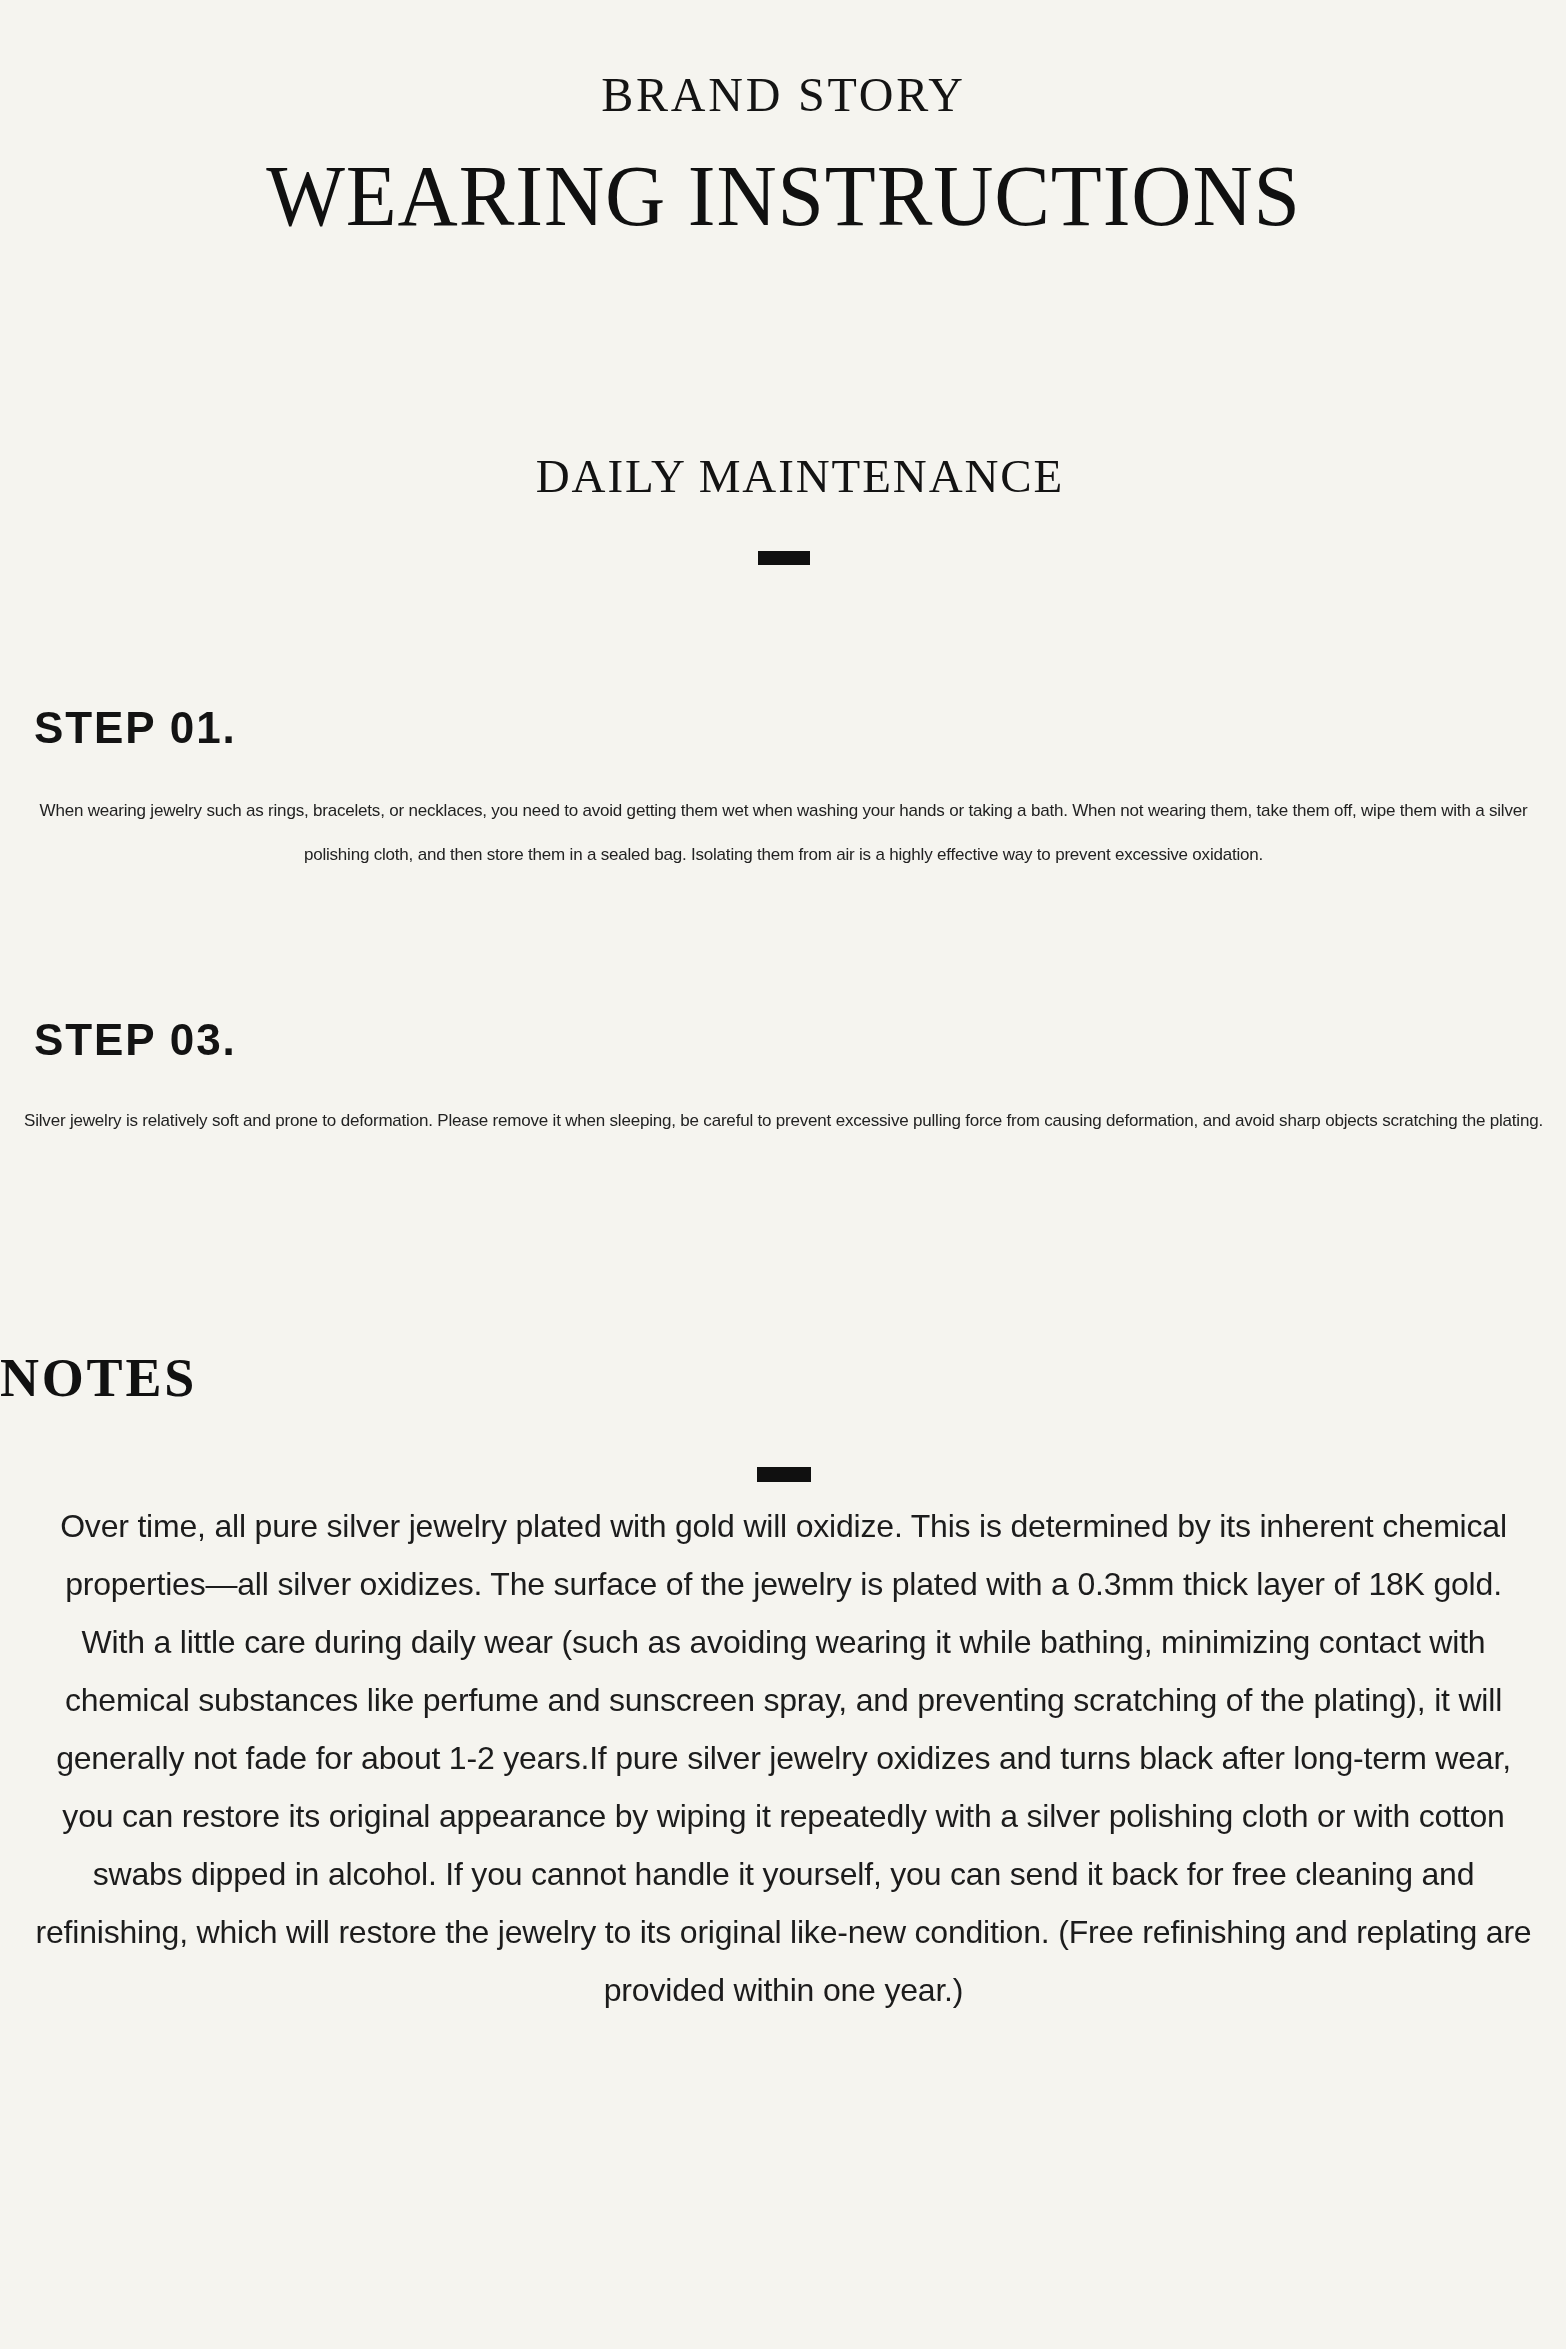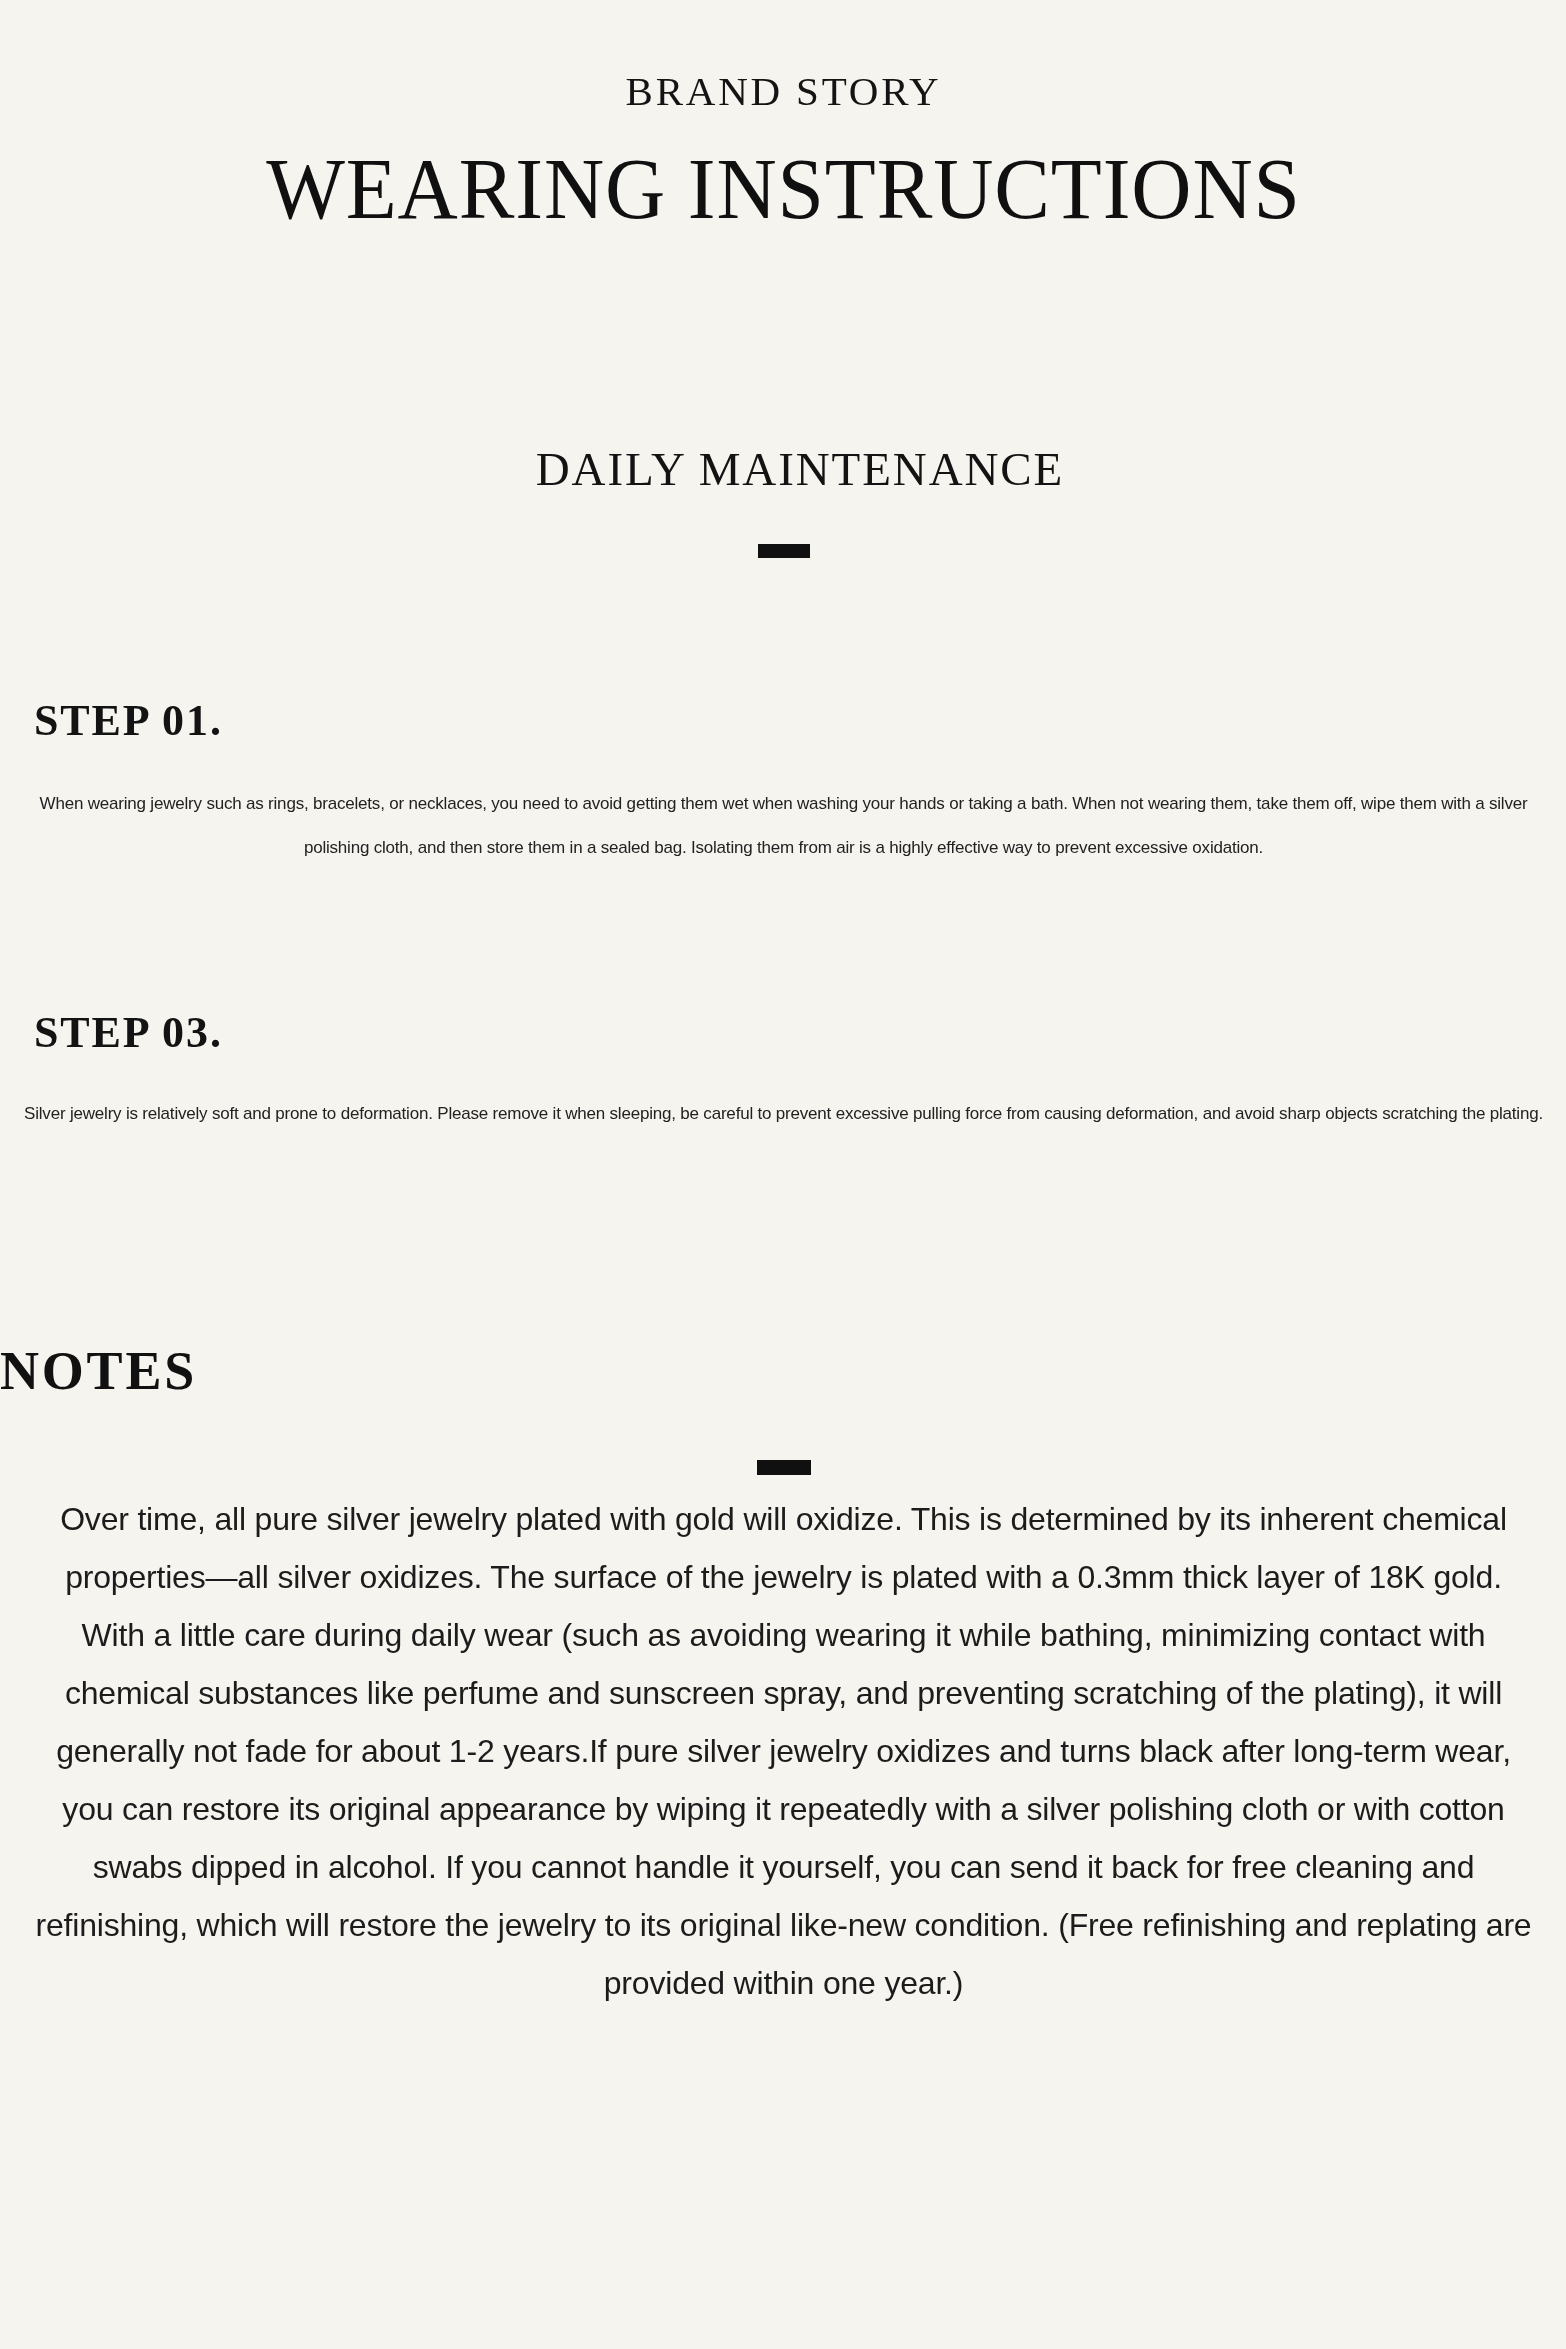--- a/index.html
+++ b/index.html
@@ -15,21 +15,21 @@
     overflow: hidden;
   }
   .page {
     width: 1567px;
     height: 2350px;
     position: relative;
   }
   .eyebrow {
     margin: 71px 0 0;
     font-family: "Liberation Serif", serif;
-    font-size: 41px;
+    font-size: 48px;
     line-height: 1;
     letter-spacing: 2.8px;
     text-align: center;
     color: #141414;
   }
   .title {
     margin: 34px 0 0;
     font-family: "Liberation Serif", serif;
     font-weight: normal;
     font-size: 86px;
@@ -52,21 +52,21 @@
     padding-left: 33px;
   }
   .divider {
     width: 52px;
     height: 14px;
     background: #101010;
     margin: 51px auto 0;
   }
   .step-label {
     margin: 141px 0 0 34px;
-    font-family: Liberation Serif, serif;
+    font-family: Liberation Sans, sans-serif;
     font-weight: bold;
     font-size: 44px;
     line-height: 1;
     letter-spacing: 1.9px;
     color: #131313;
   }
   .step-label.step-2 { margin-top: 81px; }
   .step-label.step-3 { }
   .step-text {
     margin: 39px auto 0;

